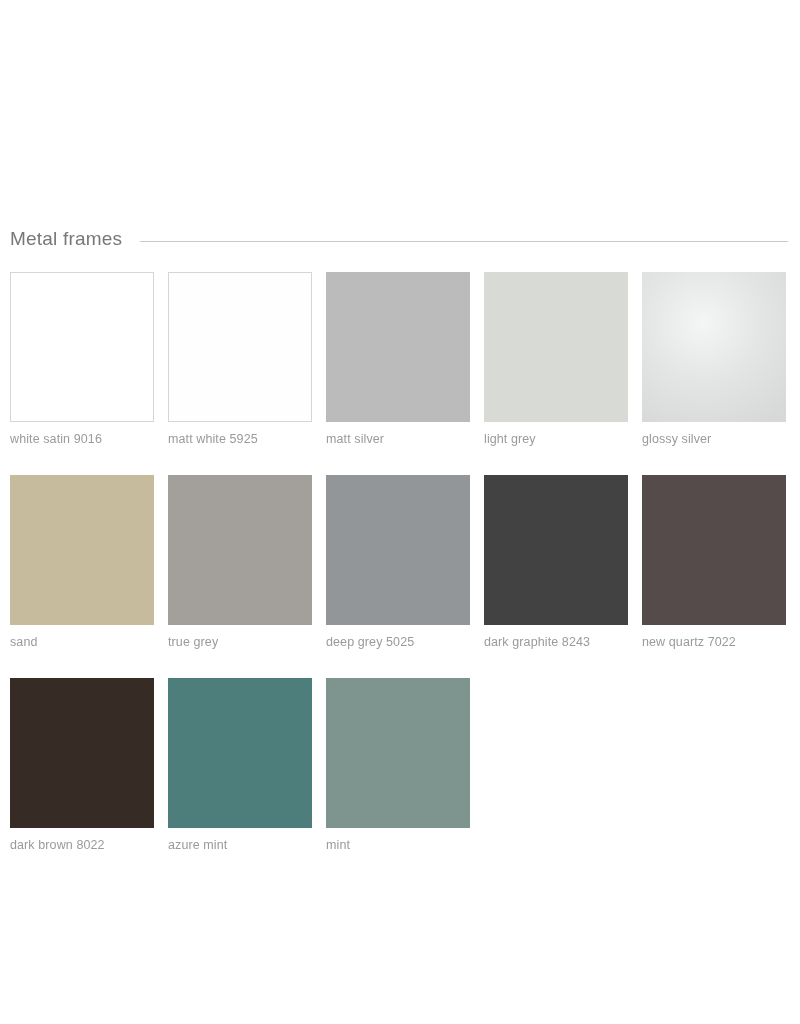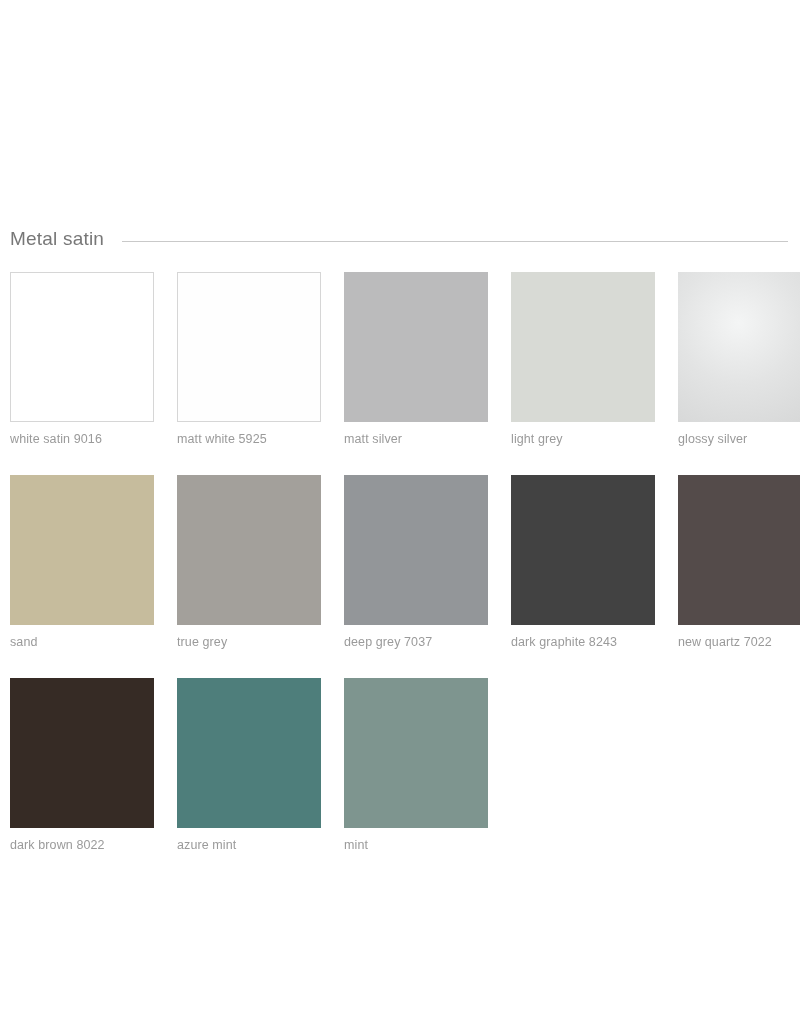--- a/index.html
+++ b/index.html
@@ -52,21 +52,21 @@
 
   
   .grid {
     position: absolute;
     left: 10px;
     top: 272px;
     width: 782px;
   }
   .grid-row {
     display: flex;
-    gap: 23px;
+    gap: 14px;
     margin-bottom: 28px;
   }
   .grid-row:last-child { margin-bottom: 0; }
 
   .swatch-cell {
     width: 144px;
   }
   .swatch-chip {
     width: 144px;
     height: 150px;
@@ -83,21 +83,21 @@
     letter-spacing: 0.1px;
     white-space: nowrap;
   }
 </style>
 </head>
 <body>
 
 <div class="page">
 
   <div class="section-head">
-    <div class="section-title">Metal satin</div>
+    <div class="section-title">Metal frames</div>
     <div class="section-rule" style="background: rgb(201, 201, 201);"></div>
   </div>
 
   <div class="grid">
       <div class="grid-row">
         <div class="swatch-cell">
           <div class="swatch-chip bordered" style="background: rgb(255, 255, 255);"></div>
           <div class="swatch-label">white satin 9016</div>
         </div>
         <div class="swatch-cell">
@@ -121,21 +121,21 @@
         <div class="swatch-cell">
           <div class="swatch-chip" style="background: rgb(198, 188, 157);"></div>
           <div class="swatch-label">sand</div>
         </div>
         <div class="swatch-cell">
           <div class="swatch-chip" style="background: rgb(163, 160, 155);"></div>
           <div class="swatch-label">true grey</div>
         </div>
         <div class="swatch-cell">
           <div class="swatch-chip" style="background: rgb(147, 150, 153);"></div>
-          <div class="swatch-label">deep grey 7037</div>
+          <div class="swatch-label">deep grey 5025</div>
         </div>
         <div class="swatch-cell">
           <div class="swatch-chip" style="background: rgb(66, 66, 66);"></div>
           <div class="swatch-label">dark graphite 8243</div>
         </div>
         <div class="swatch-cell">
           <div class="swatch-chip" style="background: rgb(84, 75, 74);"></div>
           <div class="swatch-label">new quartz 7022</div>
         </div>
       </div>

